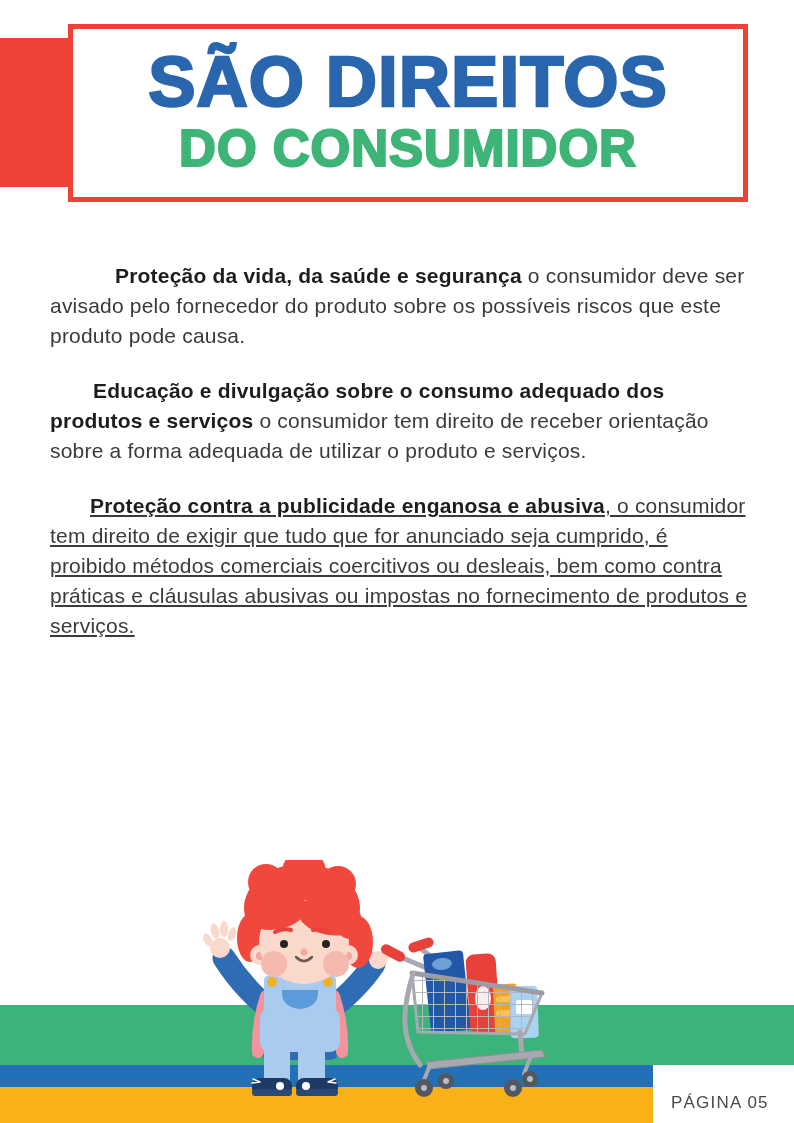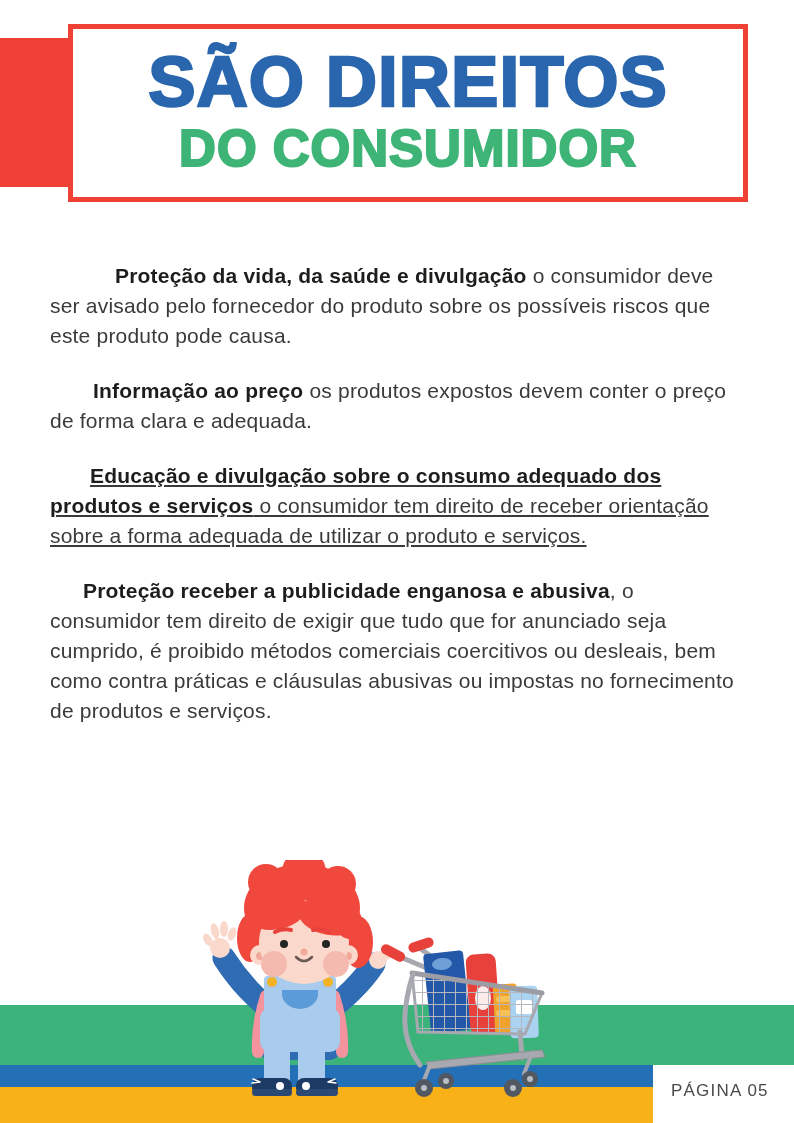--- a/index.html
+++ b/index.html
@@ -65,44 +65,43 @@
   .stripe-blue{top:1065px;height:22px;background:var(--stripe-blue);}
   .stripe-yellow{top:1087px;height:36px;background:var(--stripe-yellow);}
   
   .illustration{
     position:absolute;left:180px;top:860px;width:380px;height:250px;
   }
   
   .footer-box{
     position:absolute;left:653px;top:1065px;width:141px;height:58px;
     background:#fff;
-    padding:16px 0 0 18px;
+    padding:28px 0 0 18px;
   }
   .footer-label{
     color:var(--footer-text);
     font-size:17px;letter-spacing:1.2px;
     white-space:nowrap;
   }
 </style>
 </head>
 <body>
 
 <div class="page">
 
   <div class="header-tab"></div>
   <div class="title-box">
     <div class="title-line1">SÃO DIREITOS</div>
     <div class="title-line2">DO CONSUMIDOR</div>
   </div>
 
   <div class="content">
-    <p><strong>Proteção da vida, da saúde e divulgação</strong><span> o consumidor deve ser avisado pelo fornecedor do produto sobre os possíveis riscos que este produto pode causa.</span></p>
-    <p><strong>Informação ao preço</strong><span> os produtos expostos devem conter o preço de forma clara e adequada.</span></p>
+    <p><strong>Proteção da vida, da saúde e segurança</strong><span> o consumidor deve ser avisado pelo fornecedor do produto sobre os possíveis riscos que este produto pode causa.</span></p>
     <p><strong>Educação e divulgação sobre o consumo adequado dos produtos e serviços</strong><span> o consumidor tem direito de receber orientação sobre a forma adequada de utilizar o produto e serviços.</span></p>
-    <p><strong>Proteção receber a publicidade enganosa e abusiva</strong><span>, o consumidor tem direito de exigir que tudo que for anunciado seja cumprido, é proibido métodos comerciais coercitivos ou desleais, bem como contra práticas e cláusulas abusivas ou impostas no fornecimento de produtos e serviços.</span></p>
+    <p><strong>Proteção contra a publicidade enganosa e abusiva</strong><span>, o consumidor tem direito de exigir que tudo que for anunciado seja cumprido, é proibido métodos comerciais coercitivos ou desleais, bem como contra práticas e cláusulas abusivas ou impostas no fornecimento de produtos e serviços.</span></p>
   </div>
 
   <div class="stripe stripe-green"></div>
   <div class="stripe stripe-blue"></div>
   <div class="stripe stripe-yellow"></div>
 
   <div class="illustration">
     <svg width="380" height="250" viewBox="0 0 380 250" xmlns="http://www.w3.org/2000/svg">
       <defs>
         <pattern id="mesh" width="11" height="12" patternUnits="userSpaceOnUse">

